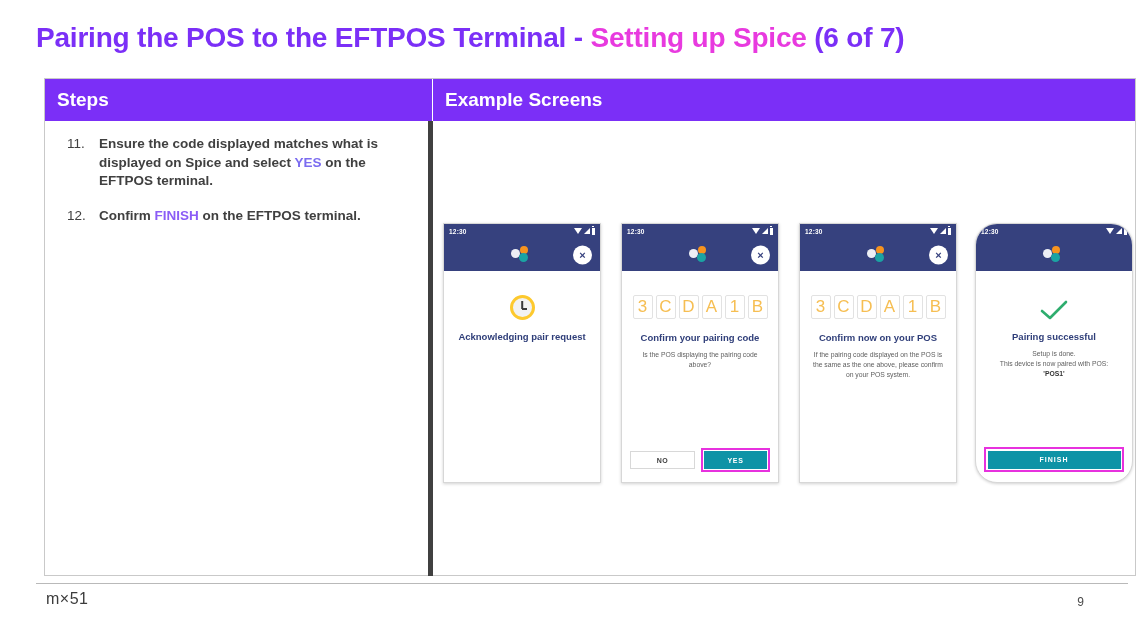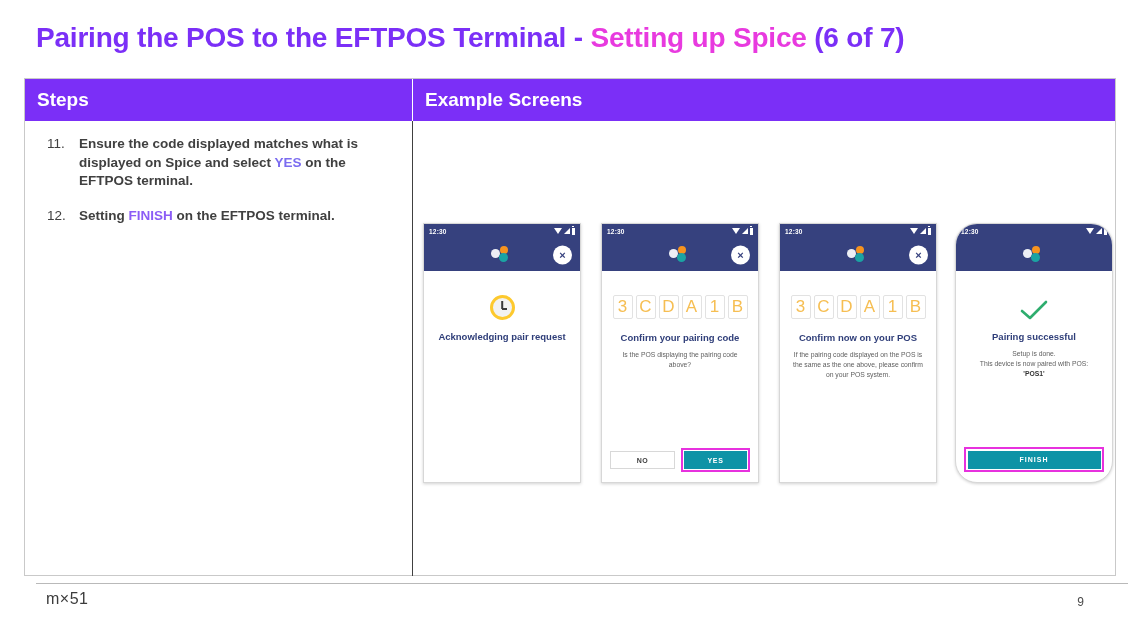--- a/index.html
+++ b/index.html
@@ -26,21 +26,21 @@
   }
   .slide-title .part-main { color: #7B2FF7; }
   .slide-title .part-em {
     color: #E83ADF;
   }
   .slide-title .part-tail { color: #7B2FF7; margin-top: 40px; }
 
   
   .table {
     position: absolute;
-    left: 24px;
+    left: 44px;
     top: 78px;
     width: 1092px;
     height: 498px;
     border: 1px solid #c9c9c9;
     background: #fff;
   }
   .table-header {
     display: flex;
     height: 42px;
     background: #7B2FF7;
@@ -55,21 +55,21 @@
   }
   .th-steps { width: 388px; border-right: 1px solid #ffffff; }
   .th-screens { flex: 1; }
 
   .table-body {
     display: flex;
     height: 455px;
   }
   .col-steps {
     width: 388px;
-    border-right: 1px solid #404040;
+    border-right: 5px solid #404040;
     padding: 14px 16px 0 10px;
   }
   .col-screens {
     flex: 1;
     position: relative;
   }
 
   
   .step {
     display: flex;
@@ -385,21 +385,21 @@
 
     <div class="col-steps">
 
       <div class="step">
         <div class="step-num">11.</div>
         <div class="step-text"><span>Ensure the code displayed matches what is displayed on Spice and select </span><span class="hl">YES</span><span> on the EFTPOS terminal.</span></div>
       </div>
 
       <div class="step">
         <div class="step-num">12.</div>
-        <div class="step-text"><span>Setting </span><span class="hl-finish">FINISH</span><span> on the EFTPOS terminal.</span></div>
+        <div class="step-text"><span>Confirm </span><span class="hl-finish">FINISH</span><span> on the EFTPOS terminal.</span></div>
       </div>
 
     </div>
 
     <div class="col-screens">
       <div class="phones">
 
         <div class="phone phone-1">
           <div class="statusbar">
             <span class="status-time">12:30</span>

